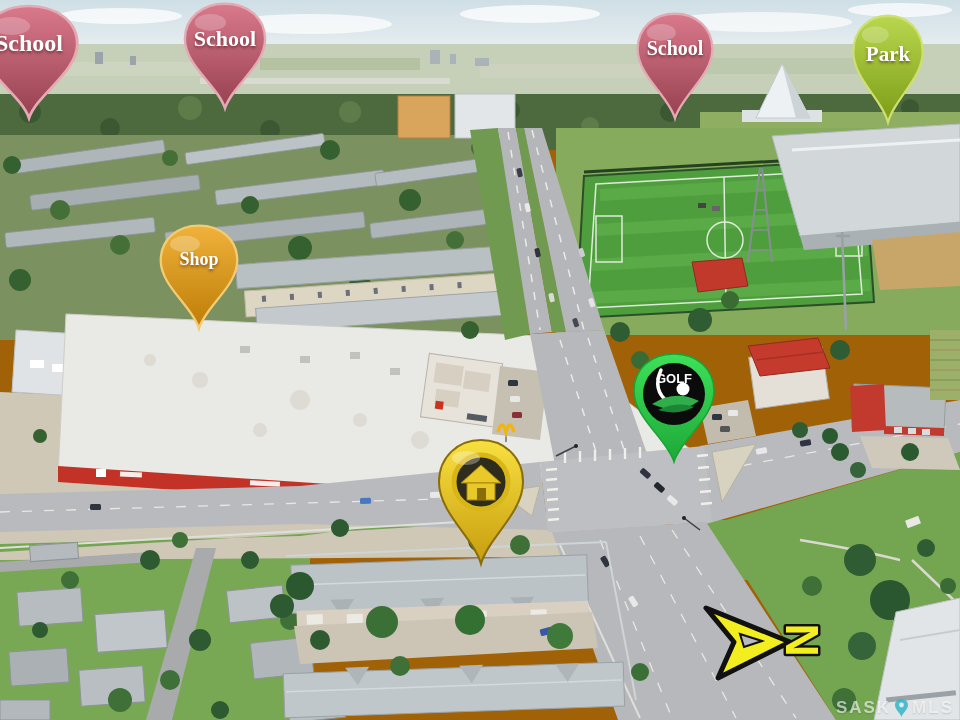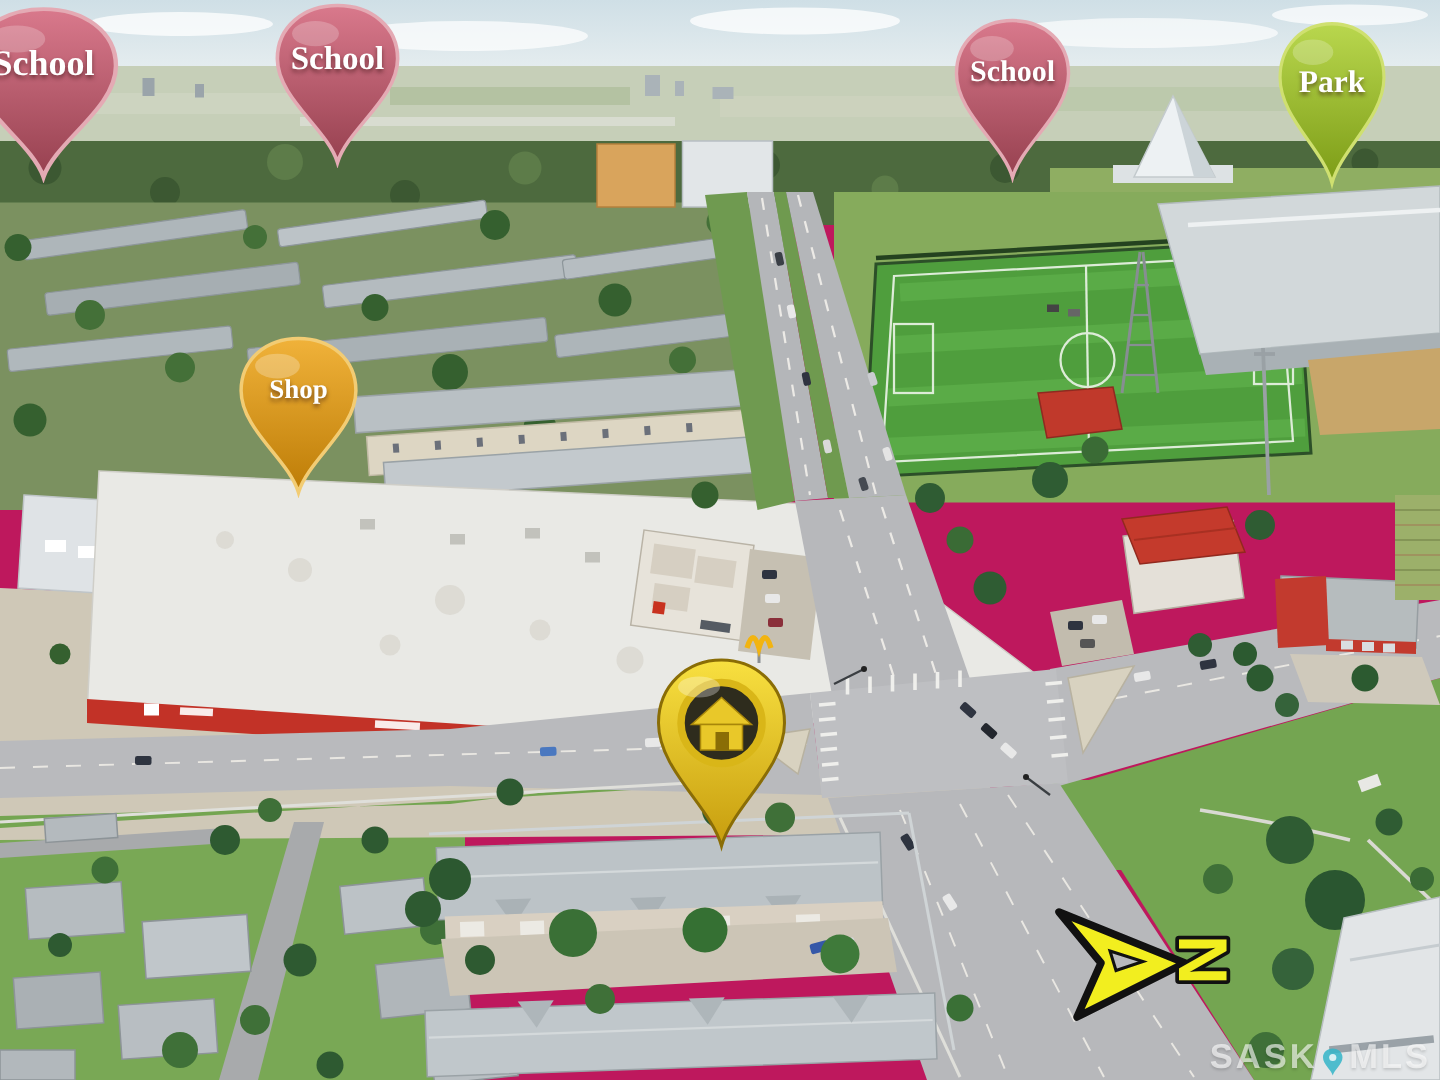--- a/index.html
+++ b/index.html
@@ -1,38 +1,38 @@
 <!DOCTYPE html>
 <html><head>
 <meta charset="utf-8">
 <style>
   html,body{margin:0;padding:0;background:#222;}
   .stage{position:relative;width:960px;height:720px;overflow:hidden;
-         font-family:"Liberation Sans",sans-serif;background:#be185d;}
+         font-family:"Liberation Sans",sans-serif;background:#a16207;}
   .stage svg.bg{position:absolute;left:0;top:0;}
   .pin{position:absolute;}
   .pin svg{position:absolute;left:0;top:0;width:100%;height:100%;}
   .pin .pin-label{position:absolute;left:0;right:0;text-align:center;color:#fff;
       font-family:"Liberation Serif",serif;font-weight:bold;
       text-shadow:0 2px 3px rgba(50,15,15,.55);pointer-events:none;}
   .pin-school-west{left:-24px;top:2px;width:106px;height:120px;}
   .pin-school-west .pin-label{top:28px;font-size:24px;}
   .pin-school-north{left:181px;top:0px;width:88px;height:112px;}
   .pin-school-north .pin-label{top:26px;font-size:22px;}
   .pin-school-east{left:634px;top:10px;width:82px;height:112px;}
   .pin-school-east .pin-label{top:27px;font-size:20px;}
   .pin-park{left:850px;top:12px;width:76px;height:114px;}
   .pin-park .pin-label{top:30px;font-size:21px;}
   .pin-shop{left:157px;top:222px;width:84px;height:110px;}
   .pin-shop .pin-label{top:27px;font-size:18px;}
   .pin-golf{left:630px;top:350px;width:88px;height:114px;}
   .pin-home{left:434px;top:436px;width:94px;height:132px;}
   .compass{position:absolute;left:694px;top:596px;width:180px;height:95px;}
-  .watermark{position:absolute;right:6px;bottom:2px;display:flex;align-items:flex-end;
-      gap:3px;font-weight:bold;font-size:23px;letter-spacing:2px;
+  .watermark{position:absolute;right:6px;bottom:2px;display:flex;align-items:flex-start;
+      gap:3px;font-weight:bold;font-size:17px;letter-spacing:2px;
       color:rgba(255,255,255,.62);text-shadow:0 1px 2px rgba(0,0,0,.15);}
   .watermark svg{display:block;opacity:.85;}
 </style>
 </head>
 <body>
 
 <div class="stage">
 
 <svg class="bg" width="960" height="720" viewBox="0 0 960 720">
   <defs>
@@ -520,20 +520,33 @@
 </div>
 
 <div class="pin pin-shop">
   <svg viewBox="0 0 90 120" preserveAspectRatio="none">
     <path d="M45,116 C38,92 4,70 4,42 C4,19 22,4 45,4 C68,4 86,19 86,42 C86,70 52,92 45,116 Z" fill="url(#gradOrange)" stroke="#f2cc74" stroke-width="2.5"></path>
     <ellipse cx="30" cy="24" rx="16" ry="9" fill="#fff" opacity=".25"></ellipse>
   </svg>
   <span class="pin-label">Shop</span>
 </div>
 
+<div class="pin pin-golf">
+  <svg viewBox="0 0 88 114">
+    <path d="M44,112 C37,89 4,68 4,41 C4,19 21,4 44,4 C67,4 84,19 84,41 C84,68 51,89 44,112 Z" fill="url(#gradGolf)" stroke="#17a432" stroke-width="1.5"></path>
+    <circle cx="44" cy="44" r="31" fill="#0b0b0b"></circle>
+    <text x="44" y="33" text-anchor="middle" font-family="Liberation Sans, sans-serif" font-size="13" font-weight="bold" fill="#fff">GOLF</text>
+    <g>
+      <path d="M31,20 q-9,20 7,32" fill="none" stroke="#fff" stroke-width="3.5" stroke-linecap="round"></path>
+      <circle cx="53" cy="39" r="6.5" fill="#fff"></circle>
+      <path d="M22,54 q23,-15 47,-3 q-21,15 -47,3 Z" fill="#2fae4a"></path>
+      <path d="M28,60 q20,-9 36,-3 q-16,9 -36,3 Z" fill="#1d8536"></path>
+    </g>
+  </svg>
+</div>
 
 <div class="pin pin-home">
   <svg viewBox="0 0 94 132">
     <path d="M47,128 C40,102 5,77 5,46 C5,21 24,4 47,4 C70,4 89,21 89,46 C89,77 54,102 47,128 Z" fill="url(#gradGold)" stroke="#8a6d06" stroke-width="2"></path>
     <circle cx="47" cy="46" r="27" fill="#2e2c1d" stroke="#d9b618" stroke-width="5"></circle>
     <g>
       <polygon points="47,29 27,47 67,47" fill="#e9c829" stroke="#a8860a" stroke-width="1"></polygon>
       <rect x="33" y="47" width="28" height="17" fill="#e9c829" stroke="#a8860a" stroke-width="1"></rect>
       <rect x="43" y="52" width="9" height="12" fill="#8a6d06"></rect>
     </g>

